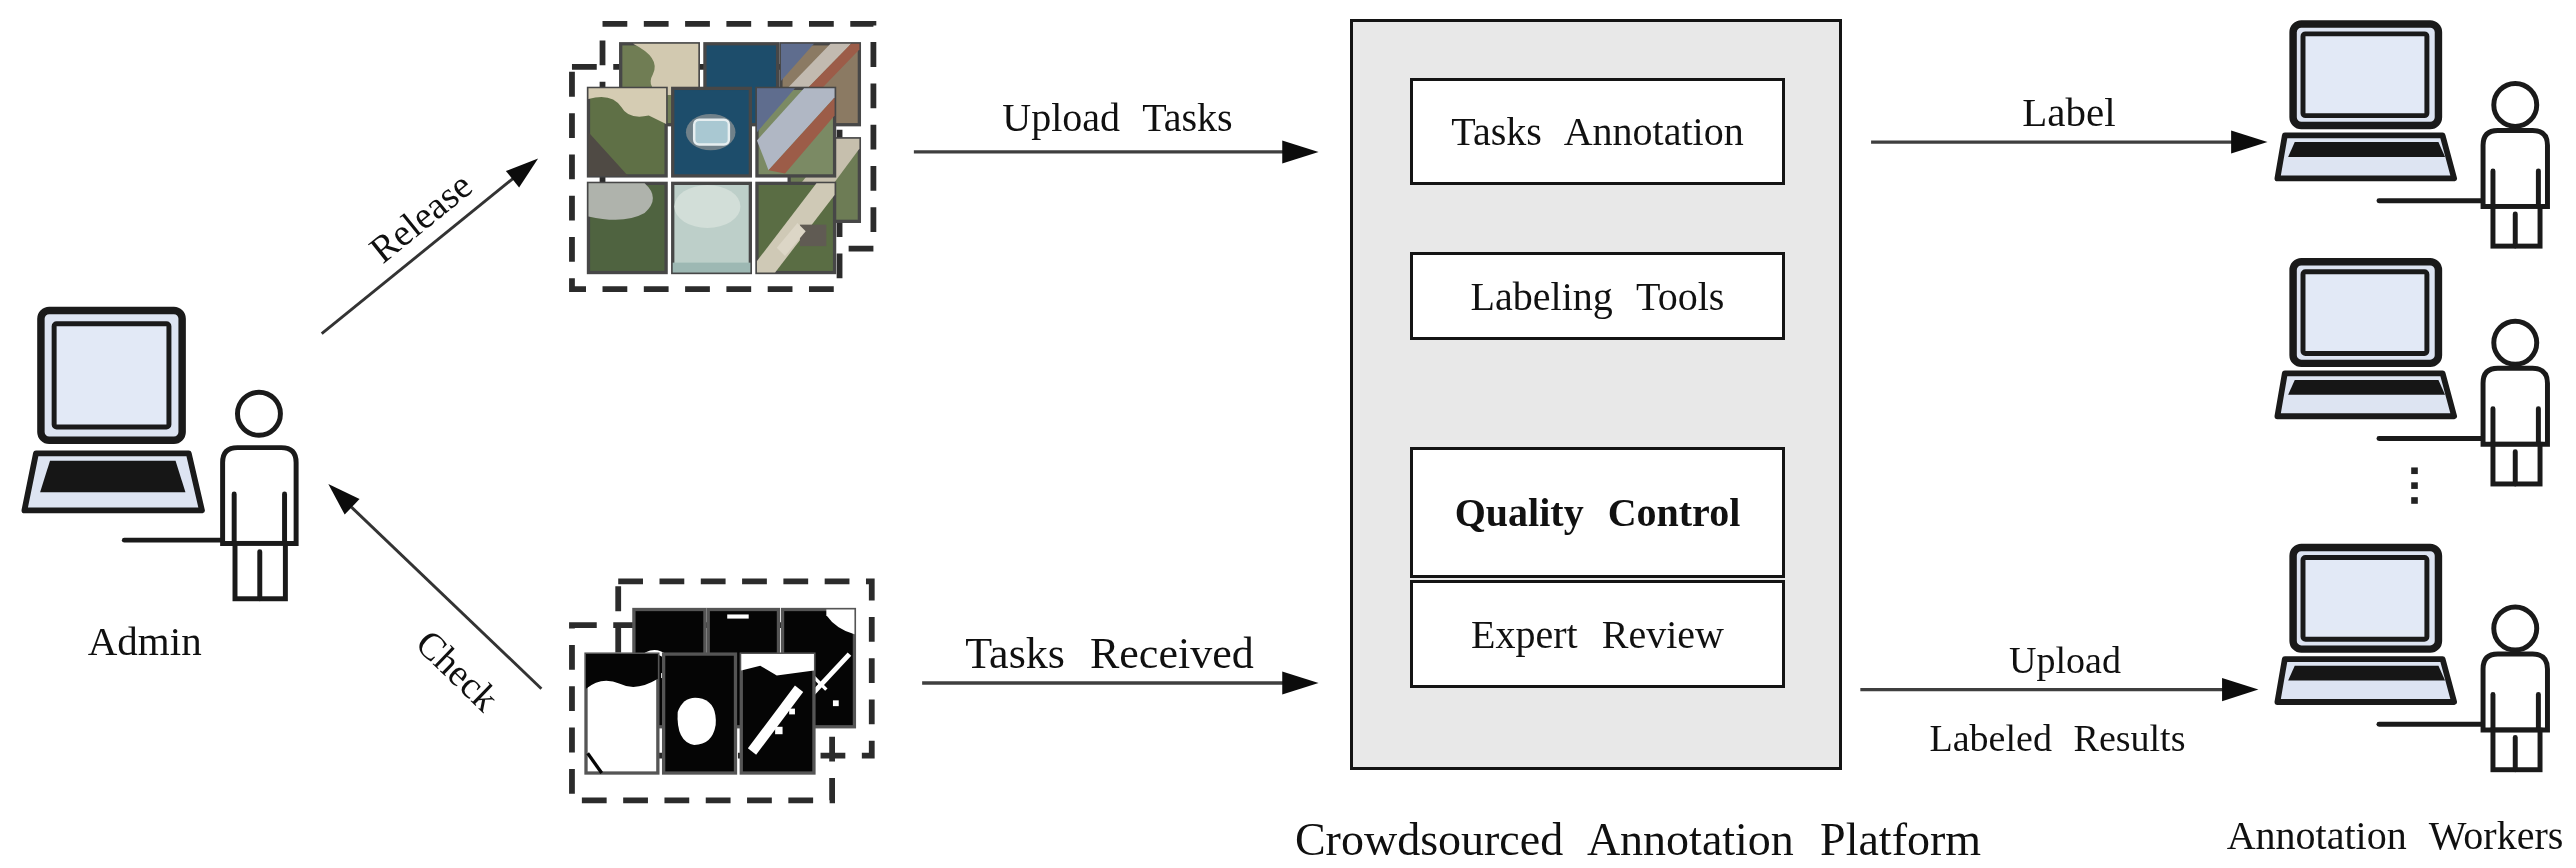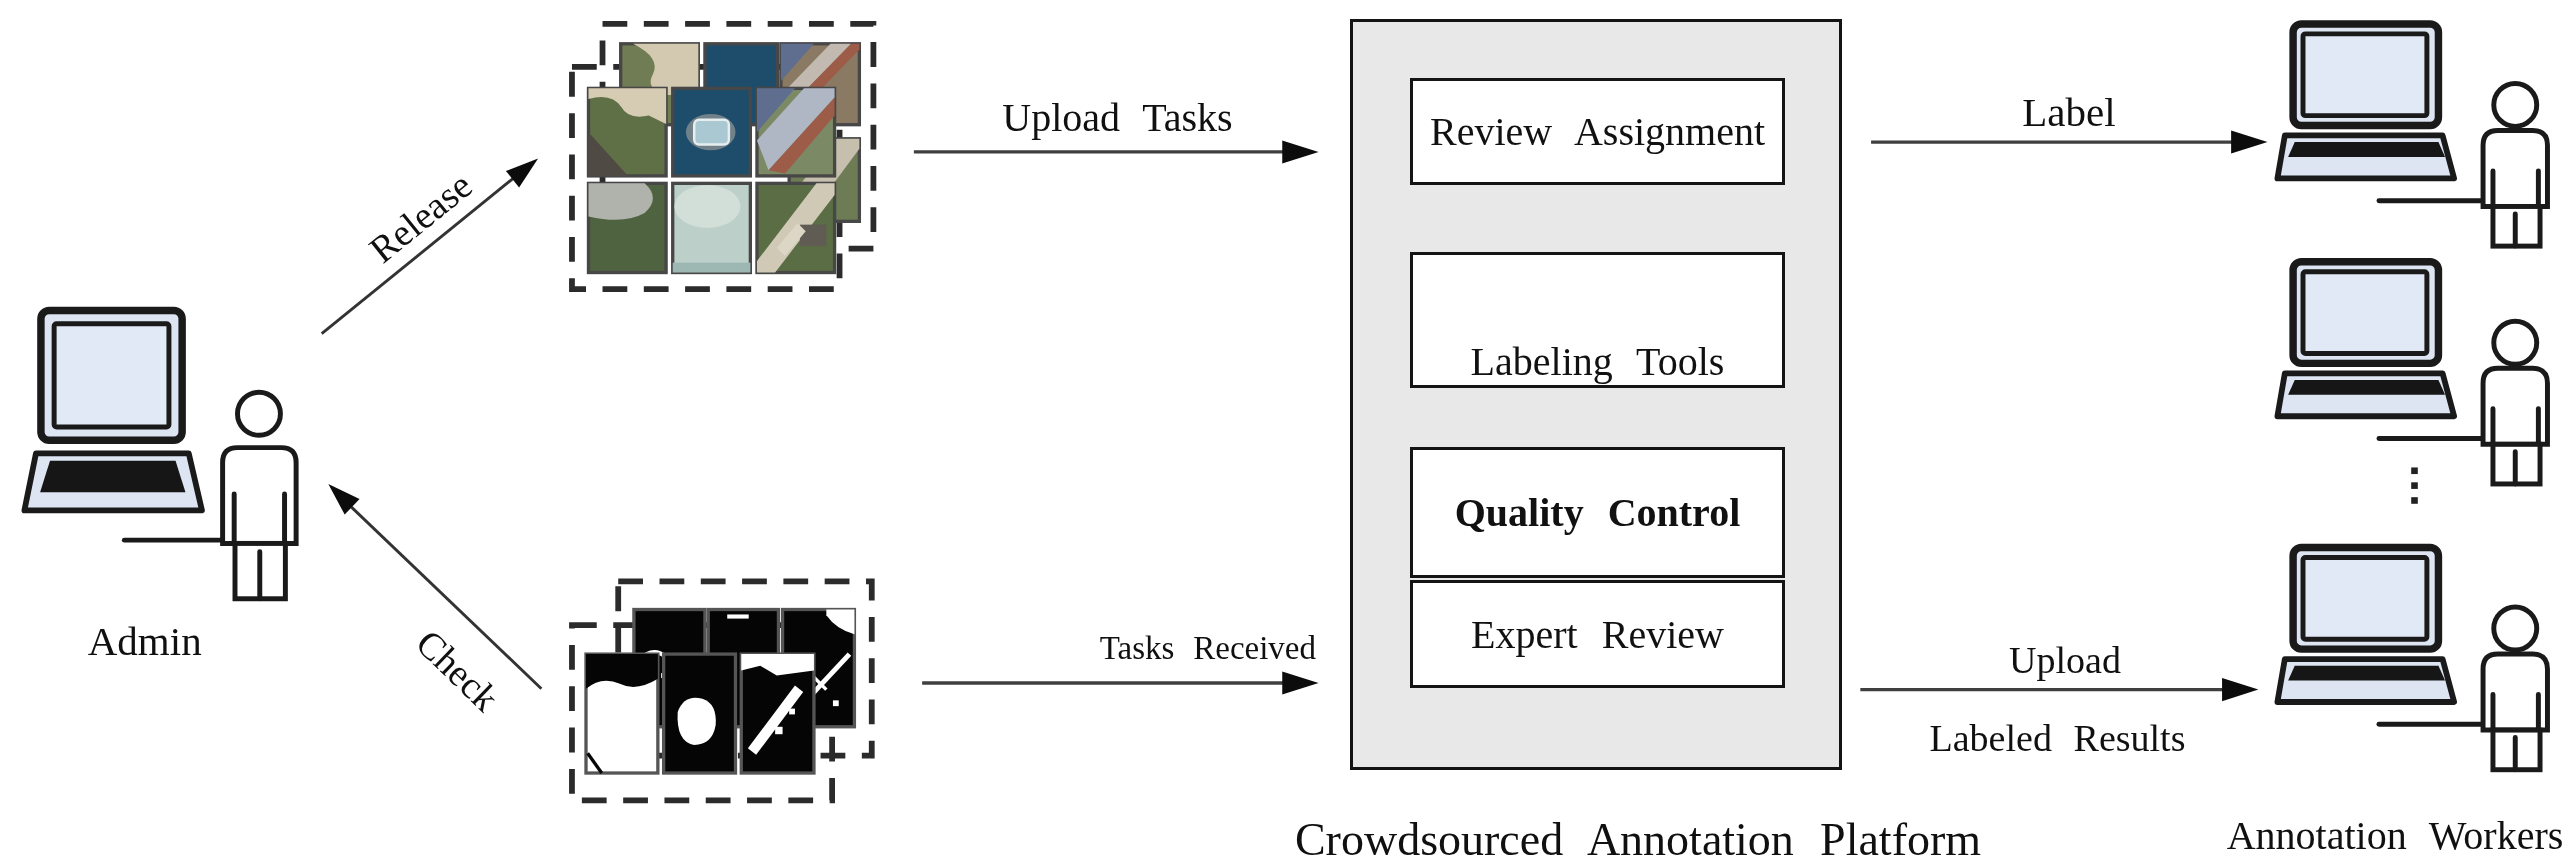--- a/index.html
+++ b/index.html
@@ -175,41 +175,41 @@
     <use href="#ws" transform="translate(2757,663)"></use>
     <g>
       <rect x="2919" y="566" width="8" height="8" fill="#222"></rect>
       <rect x="2919" y="584" width="8" height="8" fill="#222"></rect>
       <rect x="2919" y="602" width="8" height="8" fill="#222"></rect>
     </g>
   </svg>
 
   <div class="platform"></div>
   <div class="module" style="top:78px;height:107px;">
-      <span>Review Assignment</span>
-    </div>
-  <div class="module" style="top:252px;height:136px;align-items:flex-end;">
+      <span>Tasks Annotation</span>
+    </div>
+  <div class="module" style="top:252px;height:88px;">
       <span>Labeling Tools</span>
     </div>
   <div class="module" style="top:447px;height:131px;font-weight:bold;">
       <span>Quality Control</span>
     </div>
   <div class="module" style="top:580px;height:108px;text-align:center;">
       <span>Expert Review</span>
     </div>
 
   <div class="t tc" style="left:20.7px;top:620px;width:248px;font-size:41px;">Admin</div>
 
   <div class="t rot" style="left:421px;top:218px;font-size:38px;transform:translate(-50%,-50%) rotate(-39deg);">Release</div>
 
   <div class="t rot" style="left:457px;top:671px;font-size:38px;transform:translate(-50%,-50%) rotate(44deg);">Check</div>
 
   <div class="t tc" style="left:911px;top:97px;width:413px;font-size:40px;">Upload Tasks</div>
 
-  <div class="t tc" style="left:903px;top:631px;width:413px;font-size:33px;text-align:right;">Tasks Received</div>
+  <div class="t tc" style="left:903px;top:631px;width:413px;font-size:44px;">Tasks Received</div>
 
   <div class="t tc" style="left:1904px;top:91px;width:330px;font-size:41px;">Label</div>
 
   <div class="t tc" style="left:1900px;top:641px;width:330px;font-size:38px;">Upload</div>
   <div class="t tc" style="left:1851px;top:719px;width:413px;font-size:38px;">Labeled Results</div>
 
   <div class="t tc" style="left:1225px;top:816px;width:826px;font-size:46px;">Crowdsourced Annotation Platform</div>
 
   <div class="t tc" style="left:2147px;top:815px;width:496px;font-size:40px;">Annotation Workers</div>
 </div>

